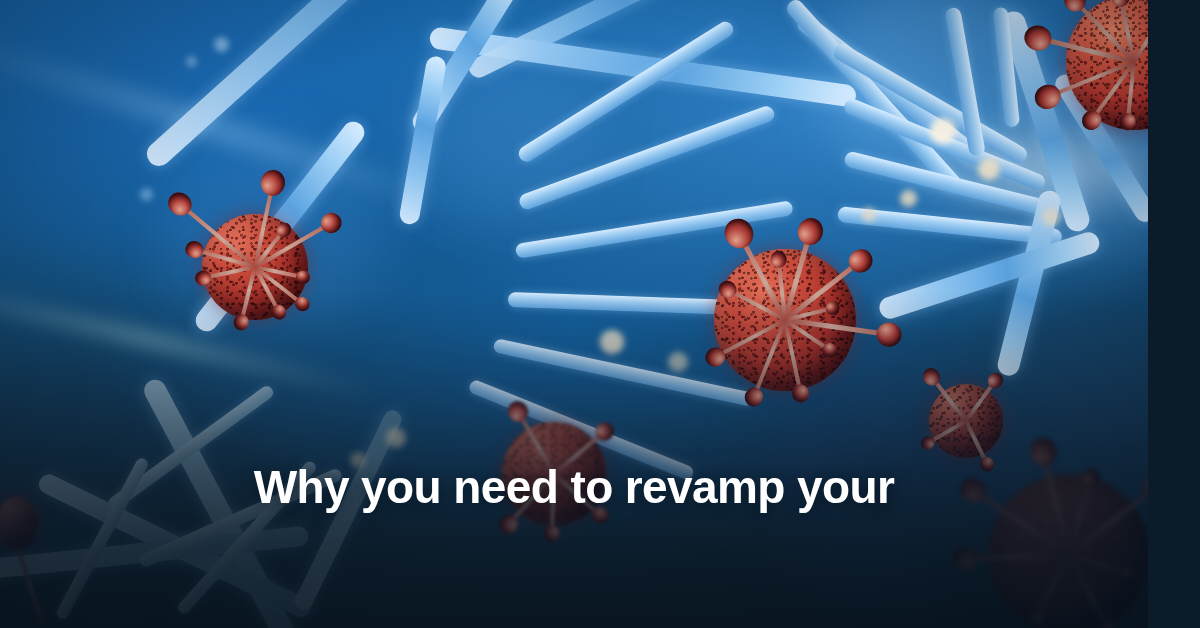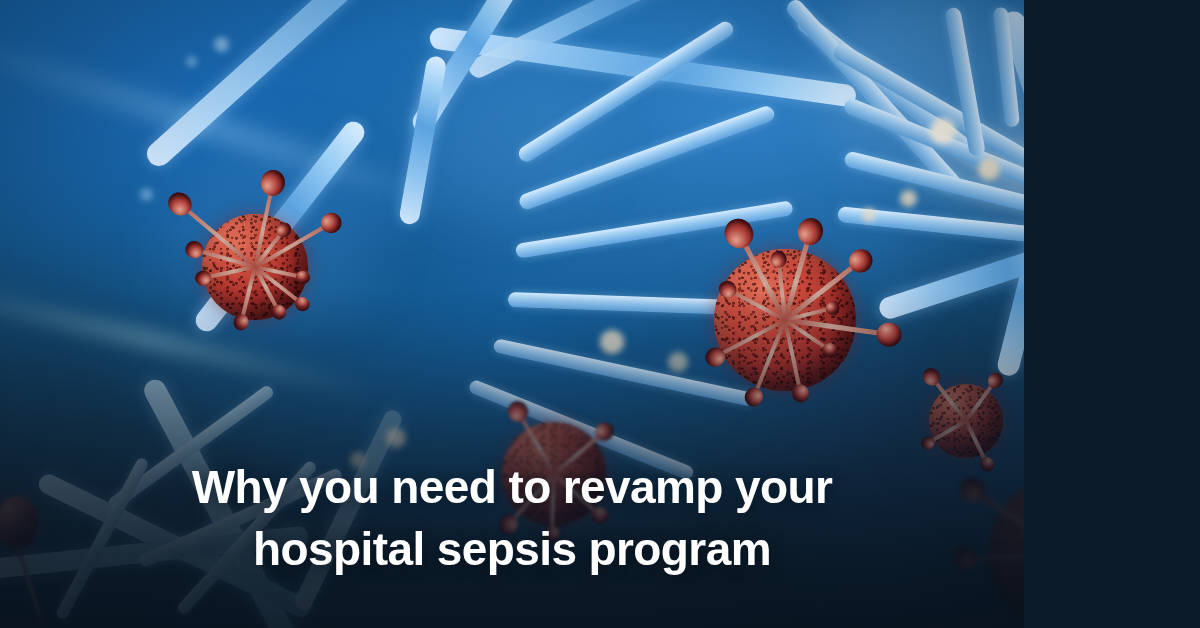--- a/index.html
+++ b/index.html
@@ -1,21 +1,21 @@
 <!DOCTYPE html>
 <html><head>
 <meta charset="utf-8">
 <title>Hero Banner</title>
 <style>
   html,body{margin:0;padding:0;background:#0c1b2a;}
   body{font-family:"Liberation Sans",sans-serif;}
 
   #banner{
     position:relative;
-    width:1024px;height:628px;
+    width:1148px;height:628px;
     overflow:hidden;
     background:#d946ef;
   }
 
   
   .layer{position:absolute;inset:0;}
 
   #bg-base{
     background:
       radial-gradient(ellipse 70% 60% at 72% 18%, #2f7fc4 0%, rgba(47,127,196,0) 62%),
@@ -432,16 +432,15 @@
     <div class="spike" style="left:28px;top:78px;width:90px;transform:rotate(72deg);">
       <i style="width:82px;background:linear-gradient(90deg,#5a3034,#8a6660 50%,#5e3436);"></i>
       </div>
   </div>
 
   <div class="layer" id="shade"></div>
   <div class="layer" id="vignette"></div>
 
   <div id="headline">
     <span class="line">Why you need to revamp your</span>
-    <span class="line">hospital sepsis program</span>
   </div>
 
 </div>
 
 </body></html>

